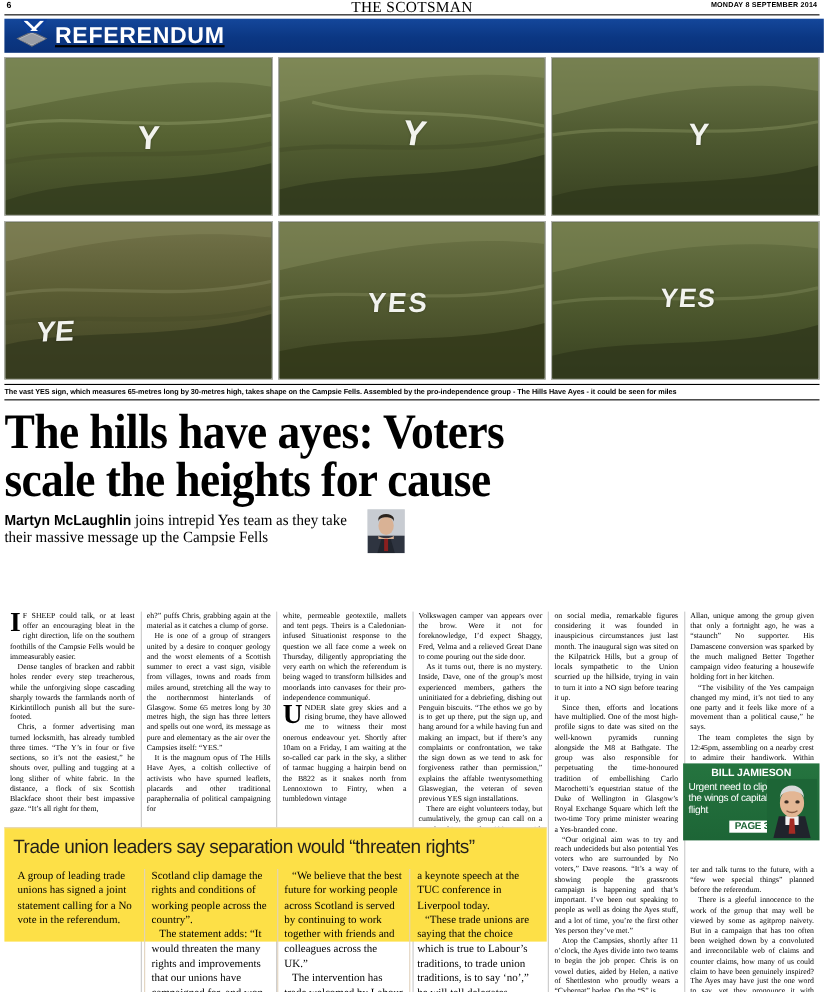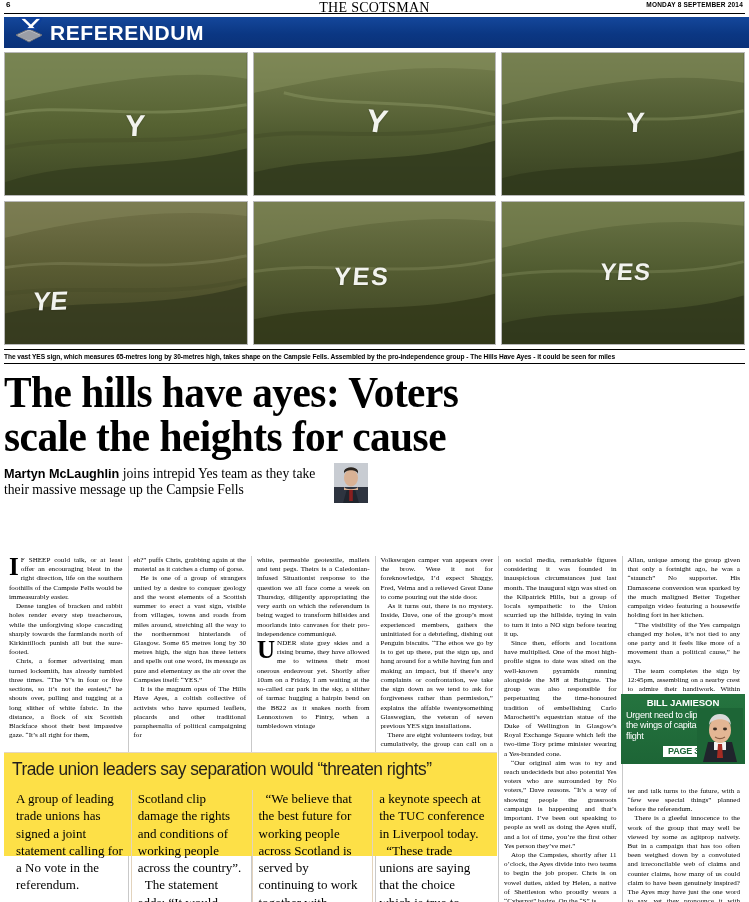--- a/index.html
+++ b/index.html
@@ -36,21 +36,21 @@
   }
   .folio-rule { position:absolute; left:4px; right:4px; top:13px; height:1px; background:#000; }
 
   
   .masthead {
     position: relative;
     margin: 3px 0 0 4px;
     height: 31px;
     background: #0a3d8f;
     background: linear-gradient(180deg,#14479b 0%,#0b3783 55%,#0a3179 100%);
-    display:flex; align-items:center; justify-content:space-between;
+    display:flex; align-items:center; justify-content:space-between;text-decoration:underline;
   }
   .mh-left { display:flex; align-items:center; gap:4px; padding-left: 8px; }
   .mh-logo { width: 34px; height: 30px; position: relative; flex:none; margin-top:-3px;}
   .mh-title {
     font-family: "Liberation Sans", sans-serif;
     font-weight: bold; font-size: 21px; color:#fff;
     letter-spacing: .6px; line-height:1;
   }
   .mh-url {
     font-family: "Liberation Sans", sans-serif;
@@ -159,21 +159,21 @@
     transform: scaleX(.99); transform-origin:left top;
   }
   .tu-cols {
     position:absolute; left:6px; top:38px; right:4px; bottom:8px;
     display:grid; grid-template-columns: repeat(4, 1fr);
   }
   .tu-col { padding: 0 6px; }
   .tu-col + .tu-col { border-left:1px solid #e2d3bd; }
   .tu-col p {
     font-family:"Liberation Serif", serif;
-    font-size: 13px; line-height: 1.33; color:#000;
+    font-size: 10px; line-height: 1.33; color:#000;
     text-indent: 7px;
   }
   .tu-col p.noindent { text-indent: 0; }
 
   
   .promo {
     position:absolute; left:621px; top:694px; width: 124px; height: 70px;
     background:#1f6b3a;
     background:linear-gradient(180deg,#25743f 0%,#1d6536 100%);
     overflow:hidden;
@@ -389,21 +389,21 @@
 
     <div class="col">
       <p class="noindent">on social media, remarkable figures considering it was founded in inauspicious circumstances just last month. The inaugural sign was sited on the Kilpatrick Hills, but a group of locals sympathetic to the Union scurried up the hillside, trying in vain to turn it into a NO sign before tearing it up.</p>
       <p>Since then, efforts and locations have multiplied. One of the most high-profile signs to date was sited on the well-known pyramids running alongside the M8 at Bathgate. The group was also responsible for perpetuating the time-honoured tradition of embellishing Carlo Marochetti’s equestrian statue of the Duke of Wellington in Glasgow’s Royal Exchange Square which left the two-time Tory prime minister wearing a Yes-branded cone.</p>
       <p>“Our original aim was to try and reach undecideds but also potential Yes voters who are surrounded by No voters,” Dave reasons. “It’s a way of showing people the grassroots campaign is happening and that’s important. I’ve been out speaking to people as well as doing the Ayes stuff, and a lot of time, you’re the first other Yes person they’ve met.”</p>
       <p>Atop the Campsies, shortly after 11 o’clock, the Ayes divide into two teams to begin the job proper. Chris is on vowel duties, aided by Helen, a native of Shettleston who proudly wears a “Cybernat” badge. On the “S” is</p>
     </div>
 
     <div class="col">
       <p class="noindent">Allan, unique among the group given that only a fortnight ago, he was a “staunch” No supporter. His Damascene conversion was sparked by the much maligned Better Together campaign video featuring a housewife holding fort in her kitchen.</p>
-      <p>“The visibility of the Yes campaign changed my holes, it’s not tied to any one party and it feels like more of a movement than a political cause,” he says.</p>
+      <p>“The visibility of the Yes campaign changed my mind, it’s not tied to any one party and it feels like more of a movement than a political cause,” he says.</p>
       <p>The team completes the sign by 12:45pm, assembling on a nearby crest to admire their handiwork. Within minutes, images are circulating on Twit-</p>
       <div style="height:74px"></div>
       <p class="noindent">ter and talk turns to the future, with a “few wee special things” planned before the referendum.</p>
       <p>There is a gleeful innocence to the work of the group that may well be viewed by some as agitprop naivety. But in a campaign that has too often been weighed down by a convoluted and irreconcilable web of claims and counter claims, how many of us could claim to have been genuinely inspired? The Ayes may have just the one word to say, yet they pronounce it with sincerity, enterprise and purpose.</p>
     </div>
   </div>
 
   <div class="promo">
     <div class="promo-name">BILL JAMIESON</div>
     <div class="promo-text">Urgent need to clip the wings of capital flight</div>

